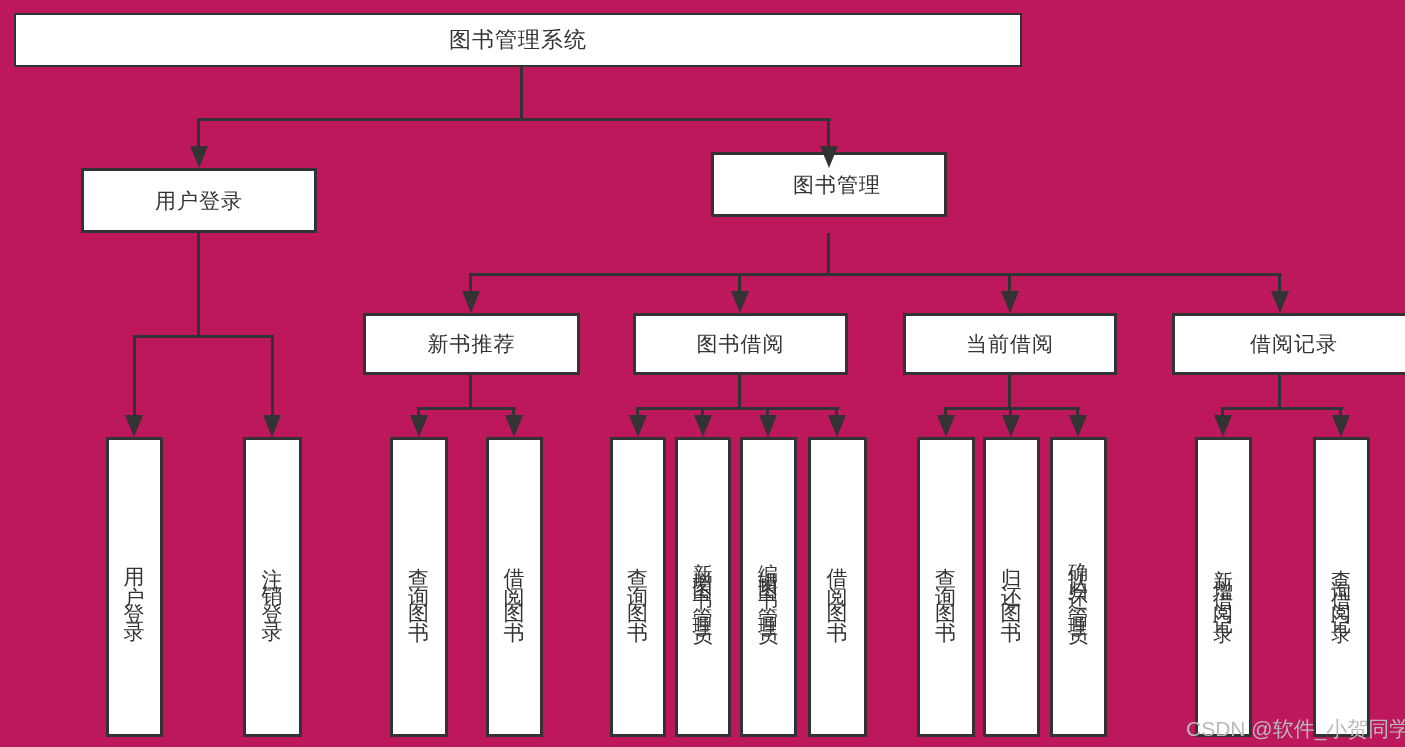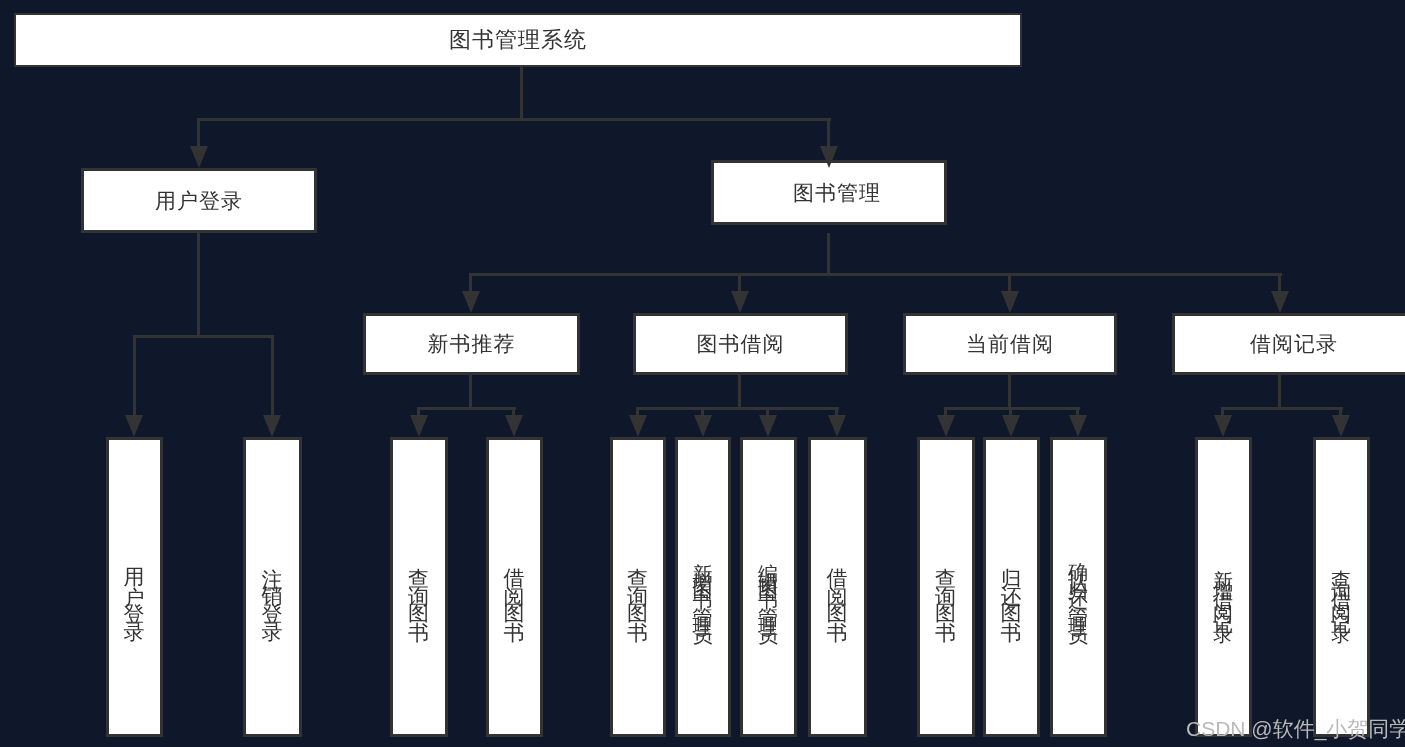--- a/index.html
+++ b/index.html
@@ -1,28 +1,28 @@
 <!DOCTYPE html>
 <html><head>
 <meta charset="utf-8">
 <style>
   html,body{margin:0;padding:0;background:#fff;}
   #canvas{
-    position:relative;width:1405px;height:747px;background:#0f172a;overflow:hidden;
+    position:relative;width:1405px;height:747px;background:#be185d;overflow:hidden;
     font-family:"Liberation Sans",sans-serif;color:#333;
   }
   .box{
     position:absolute;background:#fff;border:3px solid #333;box-sizing:border-box;
     display:flex;align-items:center;justify-content:center;text-align:center;
   }
   .hlabel{font-size:21px;letter-spacing:1px;}
   #n-root{left:14px;top:13px;width:1008px;height:54px;border-width:2px;}
   #n-root .hlabel{font-size:22px;}
   #n-userlogin{left:81px;top:168px;width:236px;height:65px;}
-  #n-bookmgmt{left:711px;top:160px;width:236px;height:65px;padding-left:16px;}
+  #n-bookmgmt{left:711px;top:152px;width:236px;height:65px;padding-left:16px;}
   #n-nbr{left:363px;top:313px;width:217px;height:62px;}
   #n-bb{left:633px;top:313px;width:215px;height:62px;}
   #n-cb{left:903px;top:313px;width:214px;height:62px;}
   #n-br{left:1172px;top:313px;width:244px;height:62px;}
   .vbox{top:437px;height:300px;}
   #n-ul1{left:106px;width:57px;}
   #n-ul2{left:243px;width:59px;}
   #n-nbr1{left:390px;width:58px;}
   #n-nbr2{left:486px;width:57px;}
   #n-bb1{left:610px;width:56px;}

